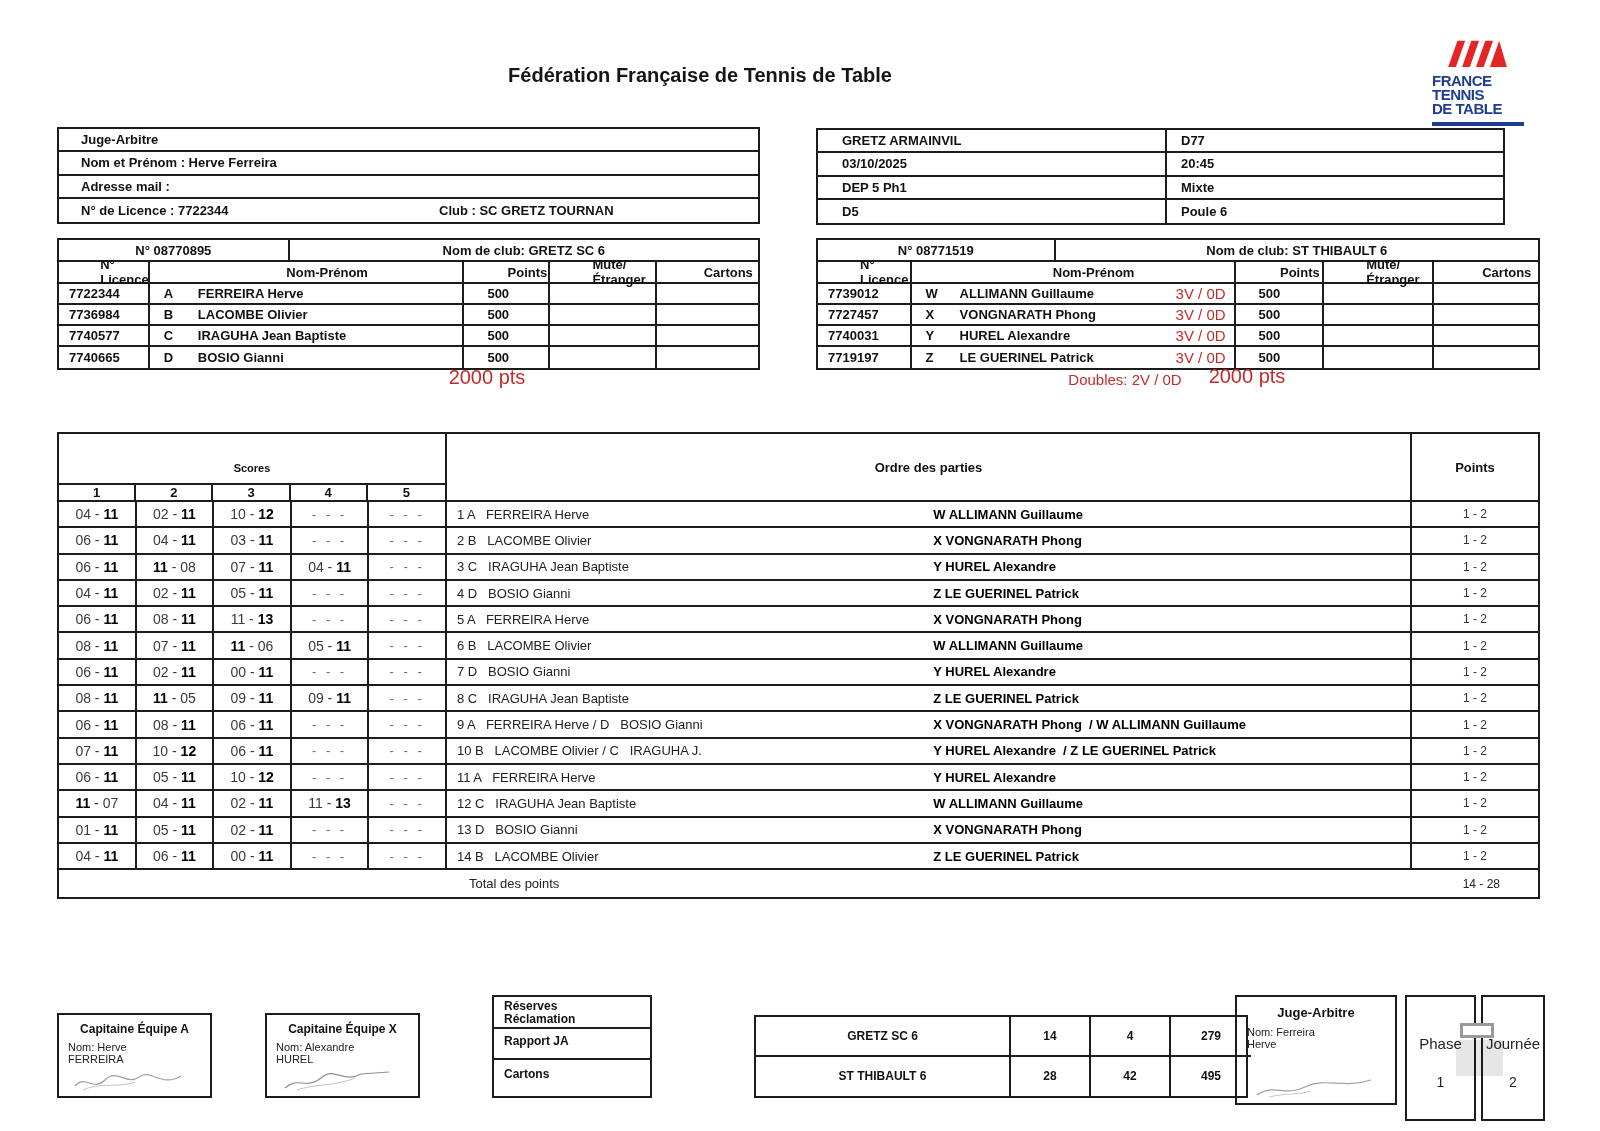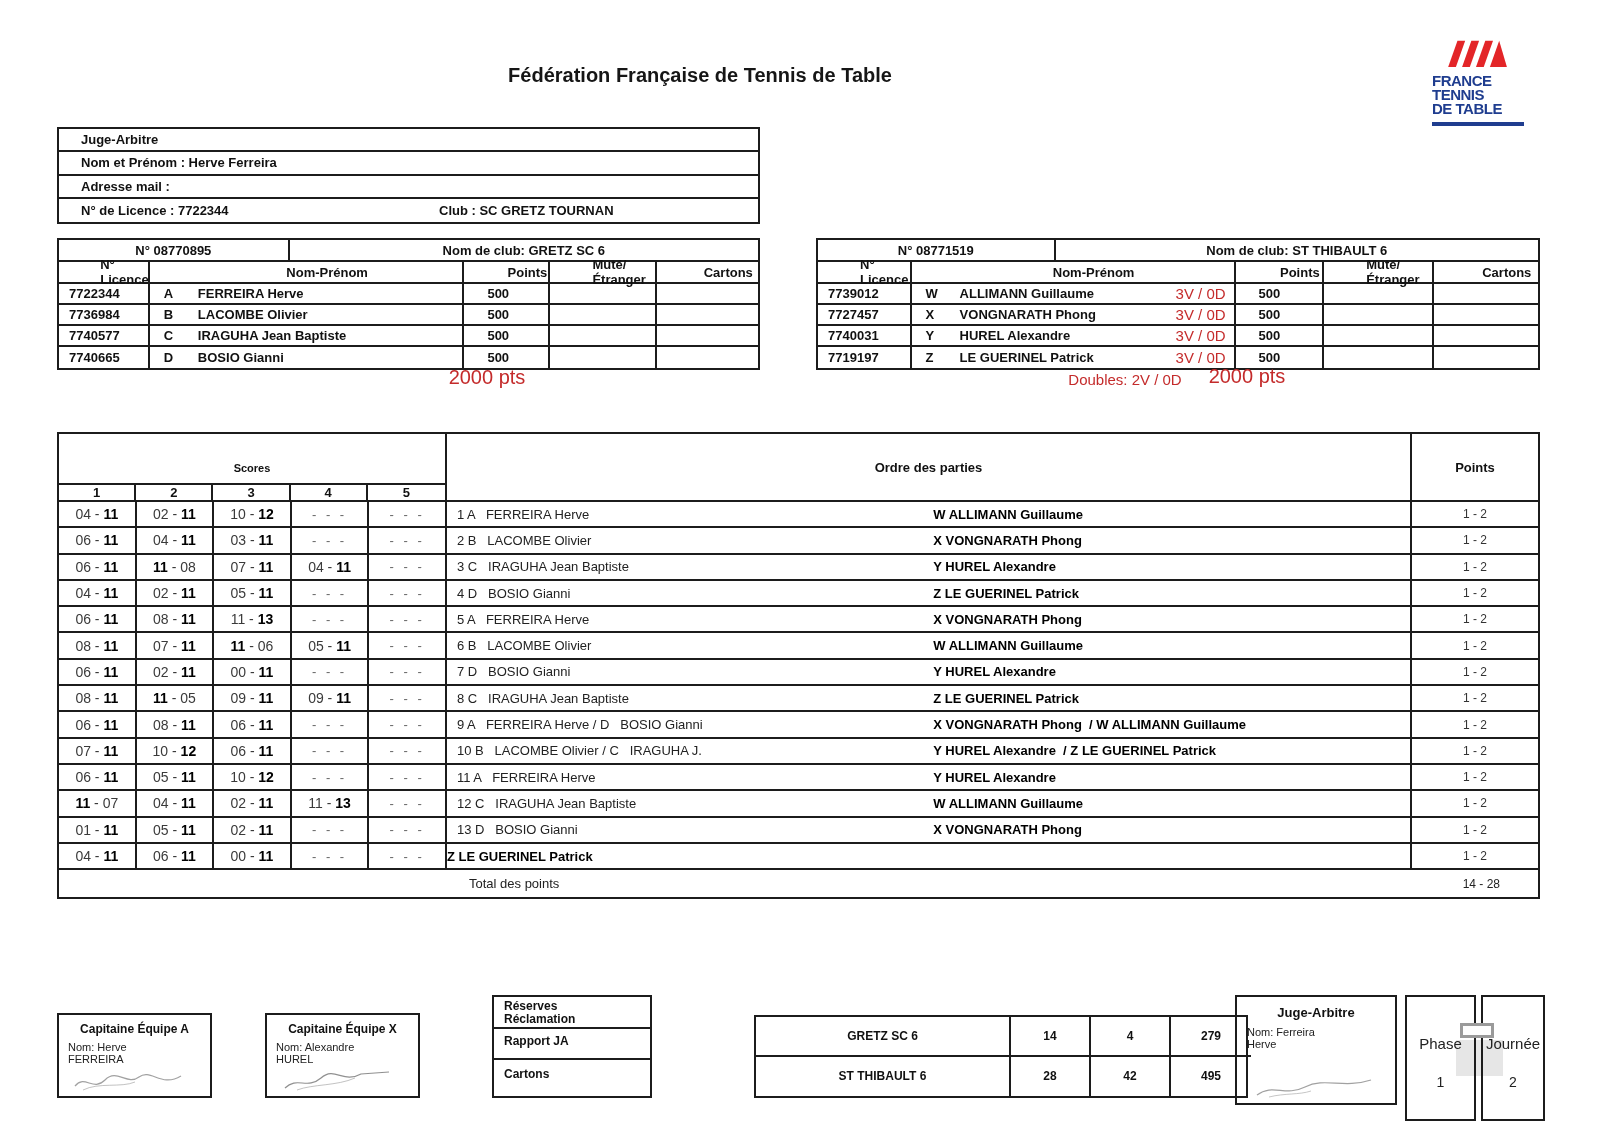--- a/index.html
+++ b/index.html
@@ -132,20 +132,38 @@
   <div class="abs ref-box">
     <div class="ref-row">Juge-Arbitre</div>
     <div class="ref-row">Nom et Prénom : Herve Ferreira</div>
     <div class="ref-row">Adresse mail :</div>
     <div class="ref-row">
       <span>N° de Licence : 7722344</span>
       <span class="ref-club">Club : SC GRETZ TOURNAN</span>
     </div>
   </div>
 
+  <div class="abs mi-box">
+    <div class="mi-row">
+      <div class="mi-left">GRETZ ARMAINVIL</div>
+      <div class="mi-right">D77</div>
+    </div>
+    <div class="mi-row">
+      <div class="mi-left">03/10/2025</div>
+      <div class="mi-right">20:45</div>
+    </div>
+    <div class="mi-row">
+      <div class="mi-left">DEP 5 Ph1</div>
+      <div class="mi-right">Mixte</div>
+    </div>
+    <div class="mi-row">
+      <div class="mi-left">D5</div>
+      <div class="mi-right">Poule 6</div>
+    </div>
+  </div>
 
   <div class="abs team-table team-a">
     <div class="tt-h1">
       <div class="tt-h1-num">N° 08770895</div>
       <div class="tt-h1-club">Nom de club: GRETZ SC 6</div>
     </div>
     <div class="tt-h2">
       <div class="tt-lic">N° Licence</div>
       <div class="tt-name">Nom-Prénom</div>
       <div class="tt-pts">Points</div>
@@ -435,20 +453,21 @@
     </div>
     <div class="mr-points">1 - 2</div>
   </div>
         <div class="match-row">
     <div class="set-cell"><span>04</span> - <span class="w">11</span></div>
     <div class="set-cell"><span>06</span> - <span class="w">11</span></div>
     <div class="set-cell"><span>00</span> - <span class="w">11</span></div>
     <div class="set-cell noset">- - -</div>
     <div class="set-cell noset">- - -</div>
     <div class="mr-ordre">
+      <div class="mr-home">14 B   LACOMBE Olivier</div>
       <div class="mr-away">Z LE GUERINEL Patrick</div>
     </div>
     <div class="mr-points">1 - 2</div>
   </div>
       </div>
     <div class="mt-total">
       <span class="mt-total-label">Total des points</span>
       <span class="mt-total-spacer"></span>
       <span class="mt-total-val">14 - 28</span>
     </div>

